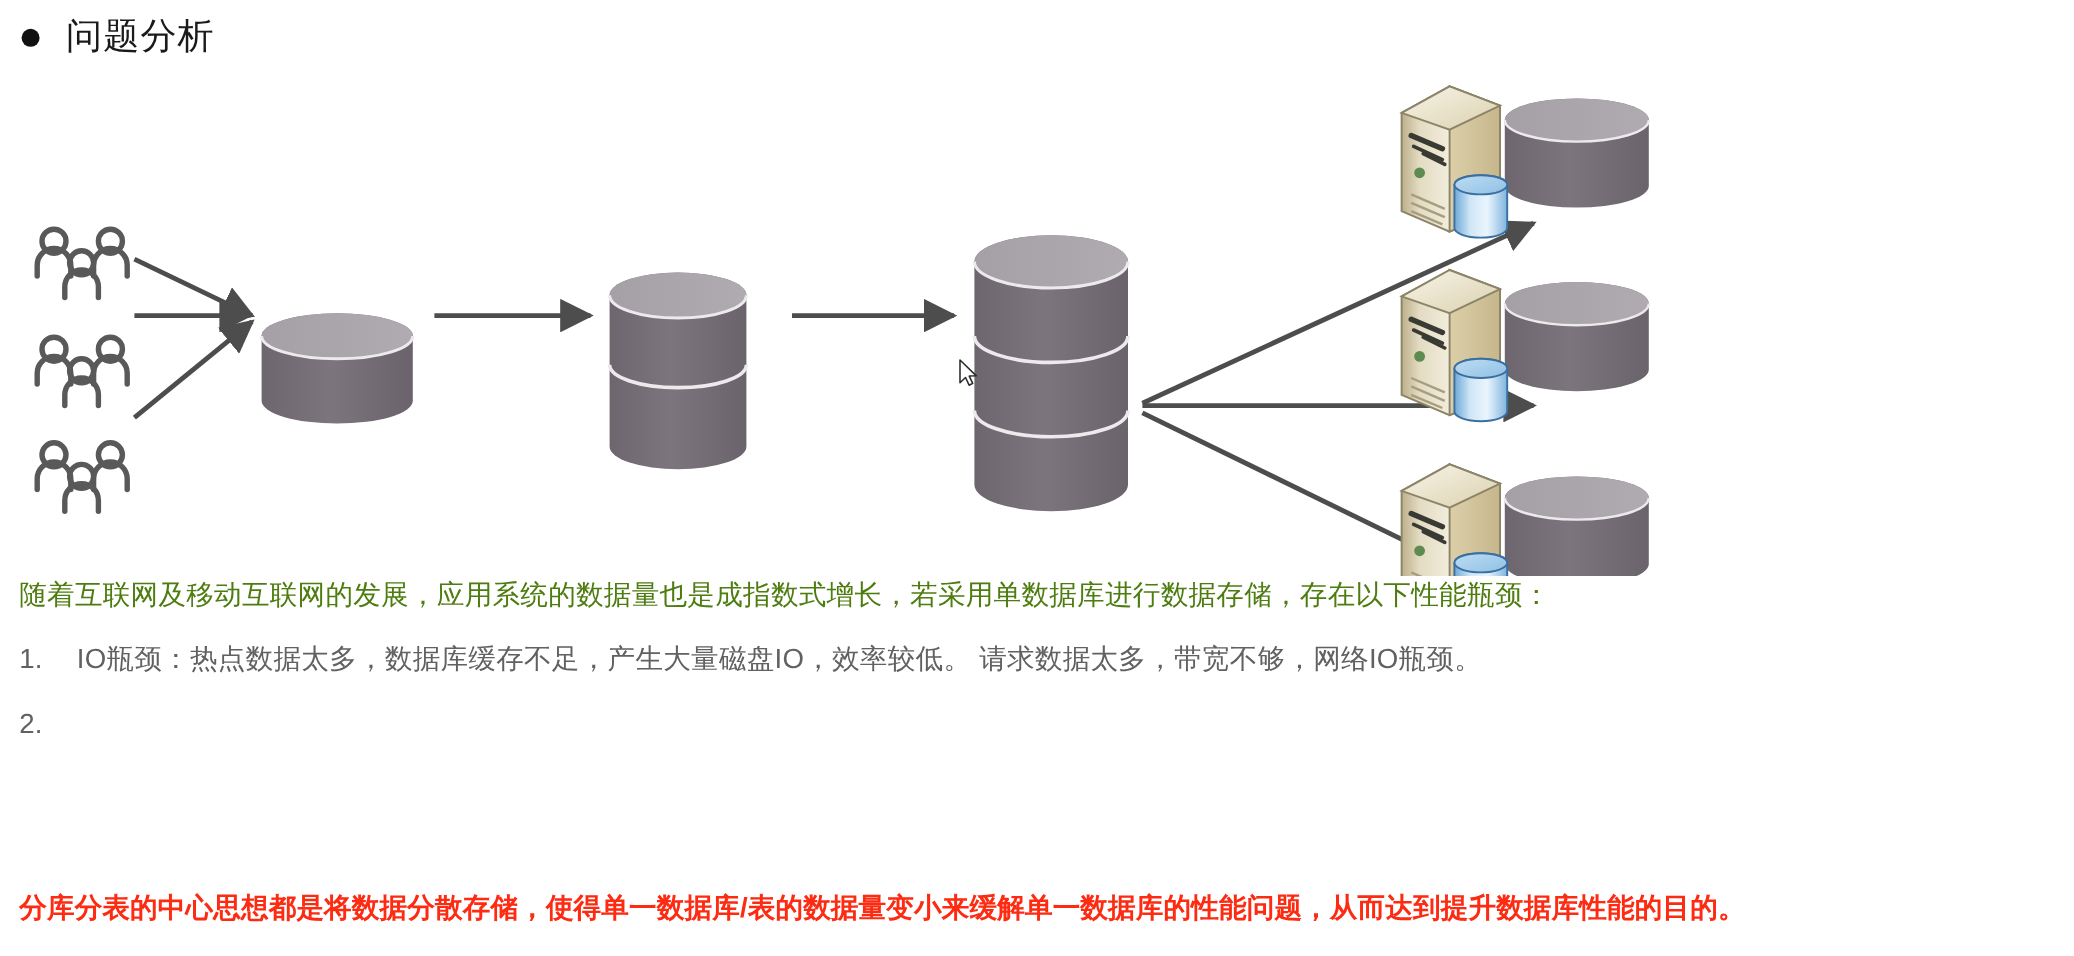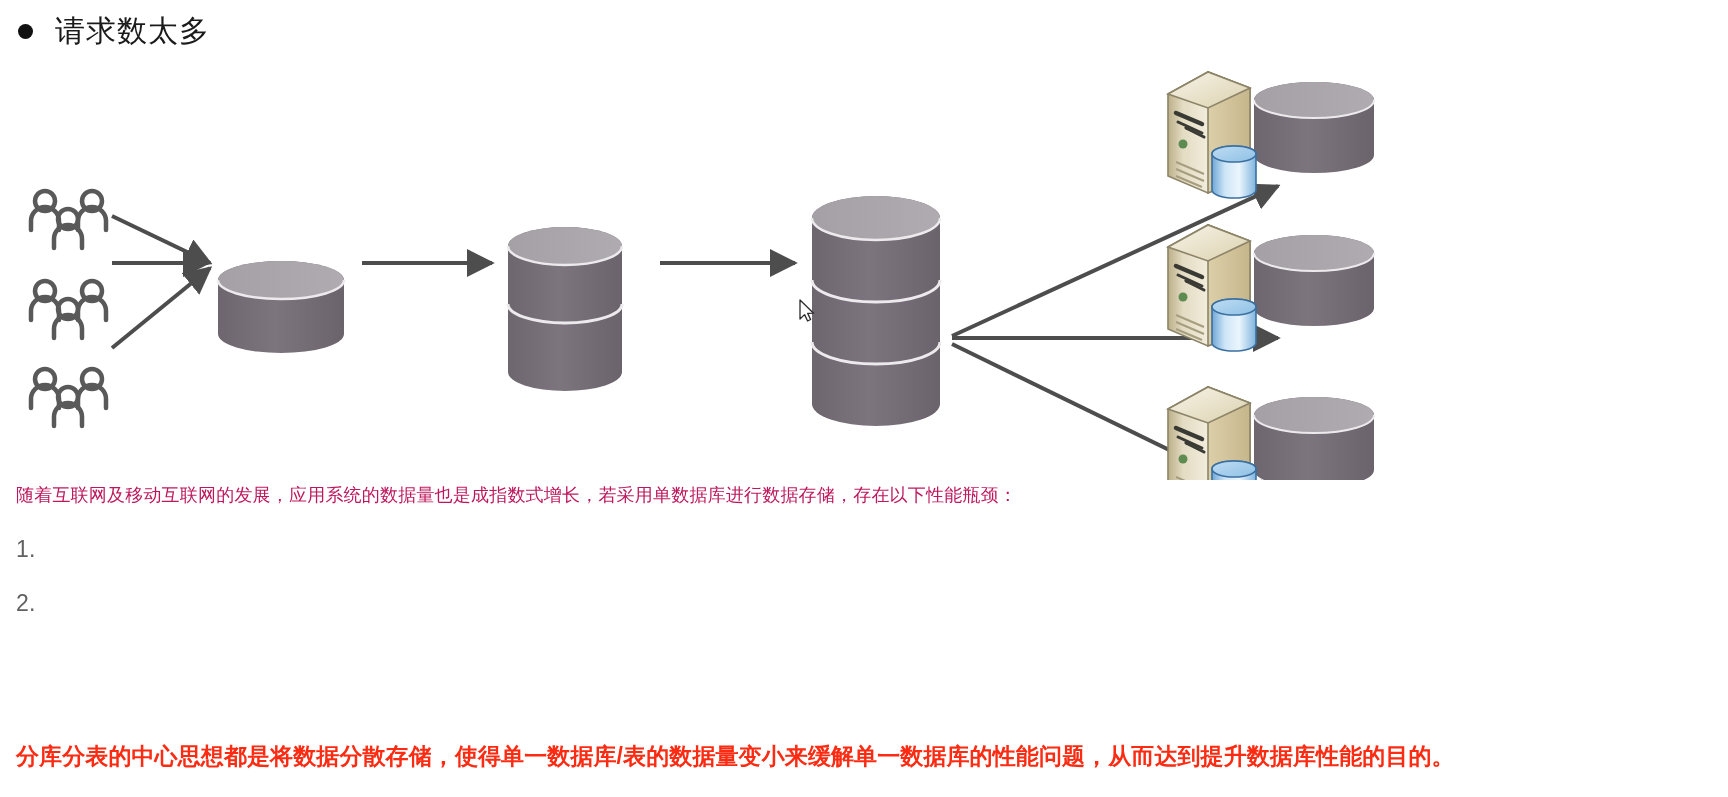--- a/index.html
+++ b/index.html
@@ -53,23 +53,23 @@
   }
 
   
   .body-block {
     position: absolute;
     left: 16px;
     top: 484px;
     width: 1700px;
   }
   .para-lead {
-    font-size: 18px;
+    font-size: 23px;
     line-height: 23px;
-    color: #be185d;
+    color: #4d7c0f;
     white-space: nowrap;
     margin: 0 0 31px 0;
     letter-spacing: 0.2px;
   }
   .bullet-line {
     display: flex;
     align-items: baseline;
     font-size: 23px;
     line-height: 23px;
     color: #616161;
@@ -91,21 +91,21 @@
     font-weight: bold;
     white-space: nowrap;
     letter-spacing: 0.1px;
   }
 </style>
 </head>
 <body>
 
 <div class="heading-row">
   <span class="heading-bullet"></span>
-  <span class="heading-text">请求数太多</span>
+  <span class="heading-text">问题分析</span>
 </div>
 
 <div class="diagram">
 <svg width="1728" height="432" viewBox="0 0 1728 432" xmlns="http://www.w3.org/2000/svg">
   <defs>
 
     <linearGradient id="cylBody" x1="0" y1="0" x2="1" y2="0">
       <stop offset="0%" stop-color="#6E666E"></stop>
       <stop offset="45%" stop-color="#7D757D"></stop>
       <stop offset="100%" stop-color="#6B636B"></stop>
@@ -286,20 +286,21 @@
     <path d="M 0 0 L 0 19 L 4.6 14.6 L 7.6 21 L 10.6 19.5 L 7.7 13.4 L 13.6 13.2 Z" fill="#FFFFFF" stroke="#2B2B2B" stroke-width="1.3" stroke-linejoin="round"></path>
   </g>
 </svg>
 </div>
 
 <div class="body-block">
   <p class="para-lead">随着互联网及移动互联网的发展，应用系统的数据量也是成指数式增长，若采用单数据库进行数据存储，存在以下性能瓶颈：</p>
 
   <div class="bullet-line">
     <span class="bullet-num">1.</span>
+    <span>IO瓶颈：热点数据太多，数据库缓存不足，产生大量磁盘IO，效率较低。 请求数据太多，带宽不够，网络IO瓶颈。</span>
   </div>
 
   <div class="bullet-line">
     <span class="bullet-num">2.</span>
   </div>
 </div>
 
 <div class="red-note">分库分表的中心思想都是将数据分散存储，使得单一数据库/表的数据量变小来缓解单一数据库的性能问题，从而达到提升数据库性能的目的。</div>
 
 </body></html>

